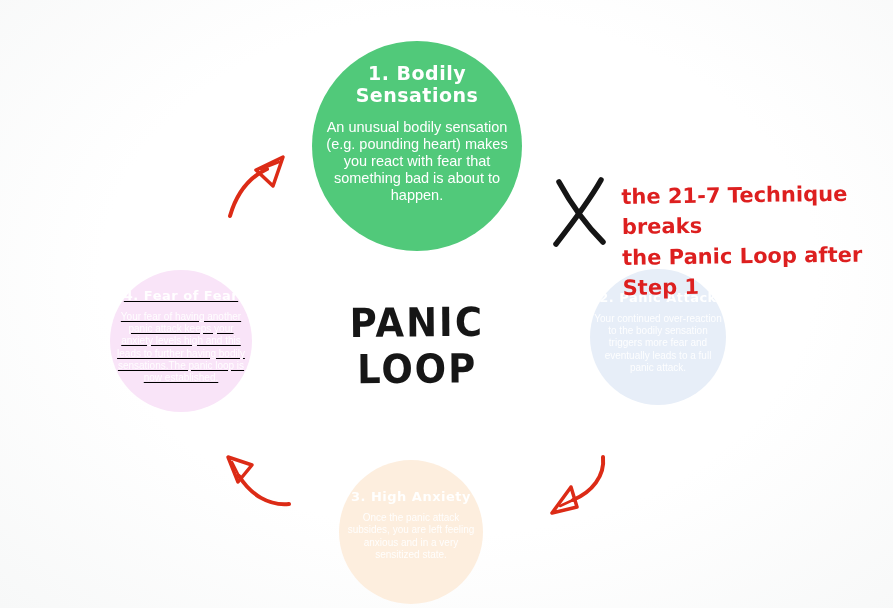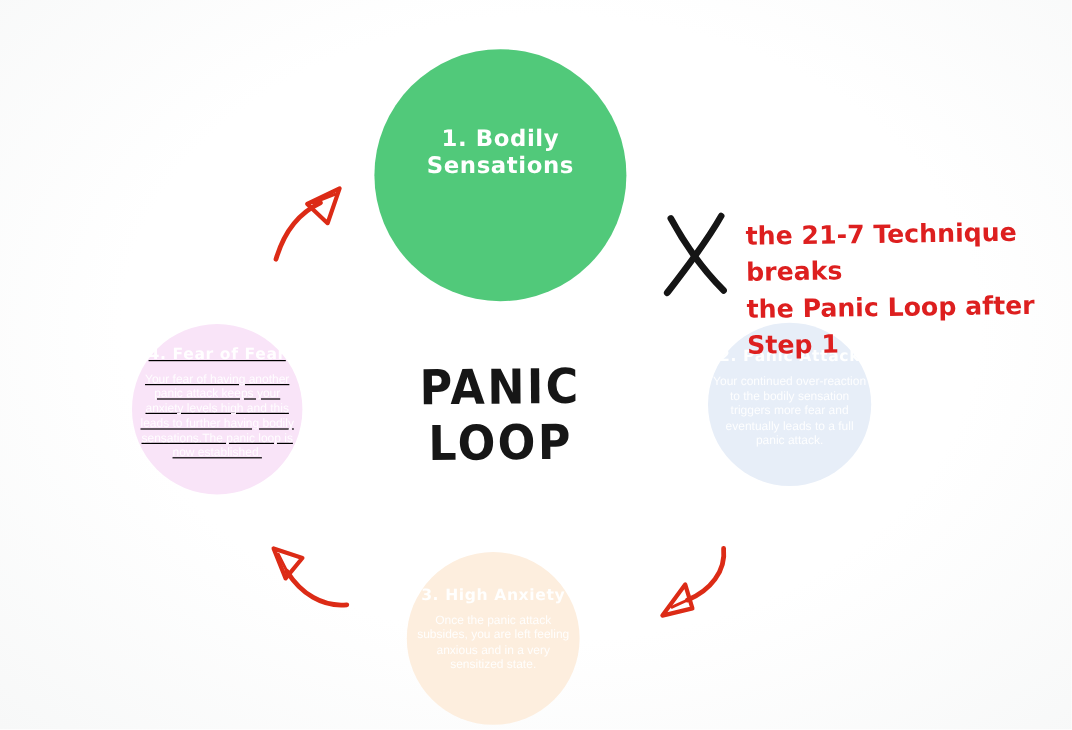--- a/index.html
+++ b/index.html
@@ -58,20 +58,21 @@
   .xmark{left:552px;top:176px;}
   .xmark path{fill:none;stroke:#151515;stroke-width:5.5;stroke-linecap:round;}
 </style>
 </head>
 <body>
 
 <div class="canvas">
 
   <div class="circle step1" style="background-color: rgb(81, 201, 122);">
     <div class="c-head">1. Bodily Sensations</div>
+    <div class="c-body">An unusual bodily sensation (e.g. pounding heart) makes you react with fear that something bad is about to happen.</div>
   </div>
 
   <div class="circle faint step2" style="background-color: rgb(231, 238, 248);">
     <div class="c-head">2. Panic Attack</div>
     <div class="c-body">Your continued over-reaction to the bodily sensation triggers more fear and eventually leads to a full panic attack.</div>
   </div>
 
   <div class="circle faint step3" style="background-color: rgb(253, 238, 222);">
     <div class="c-head">3. High Anxiety</div>
     <div class="c-body">Once the panic attack subsides, you are left feeling anxious and in a very sensitized state.</div>

